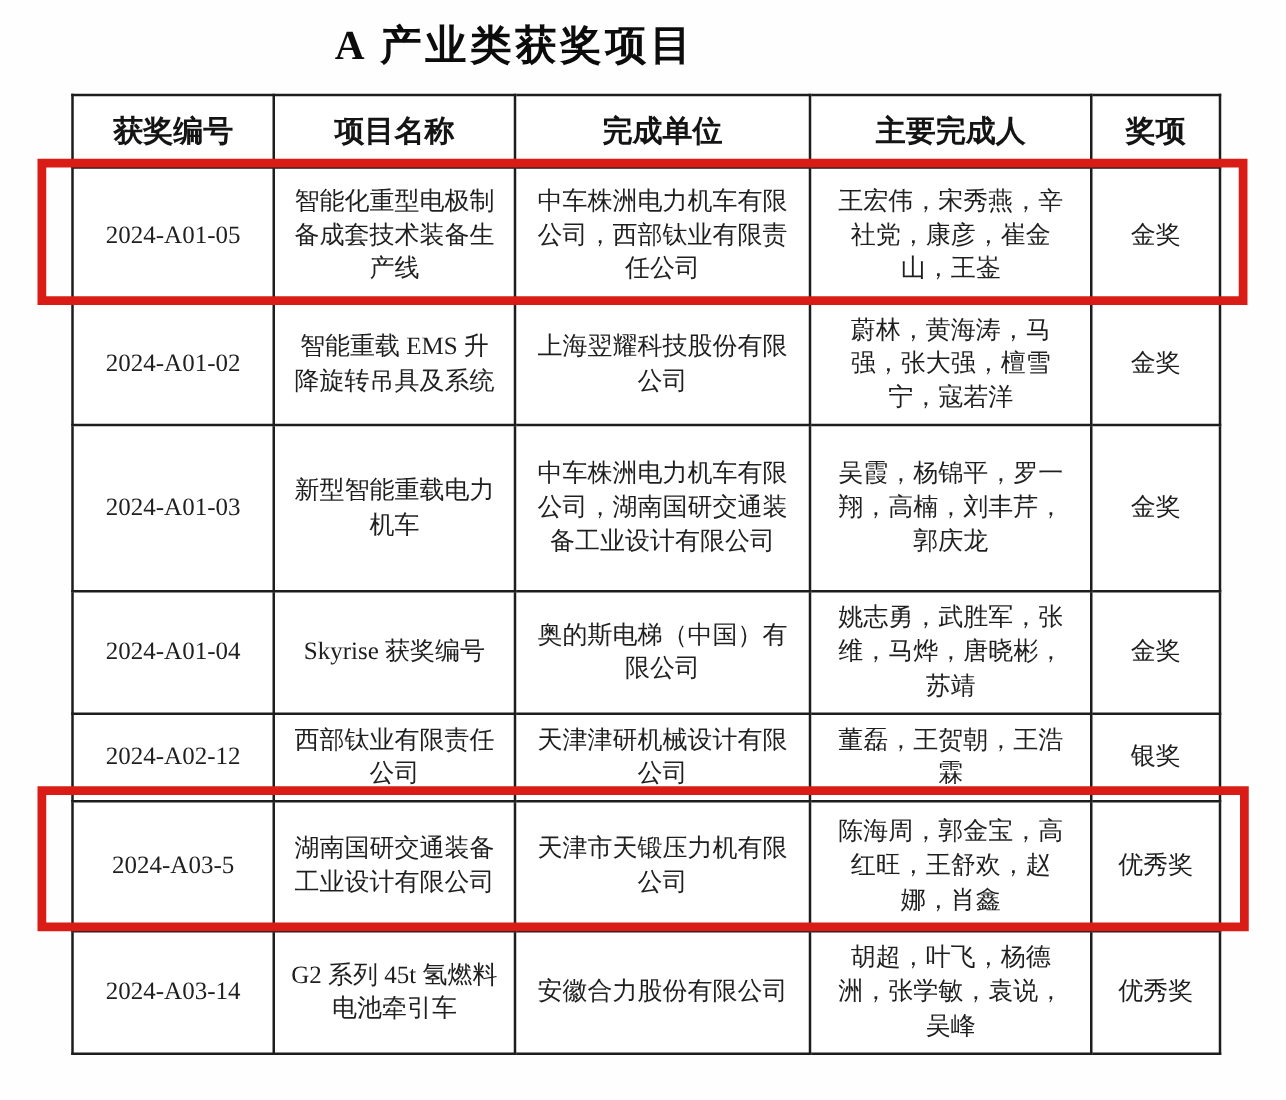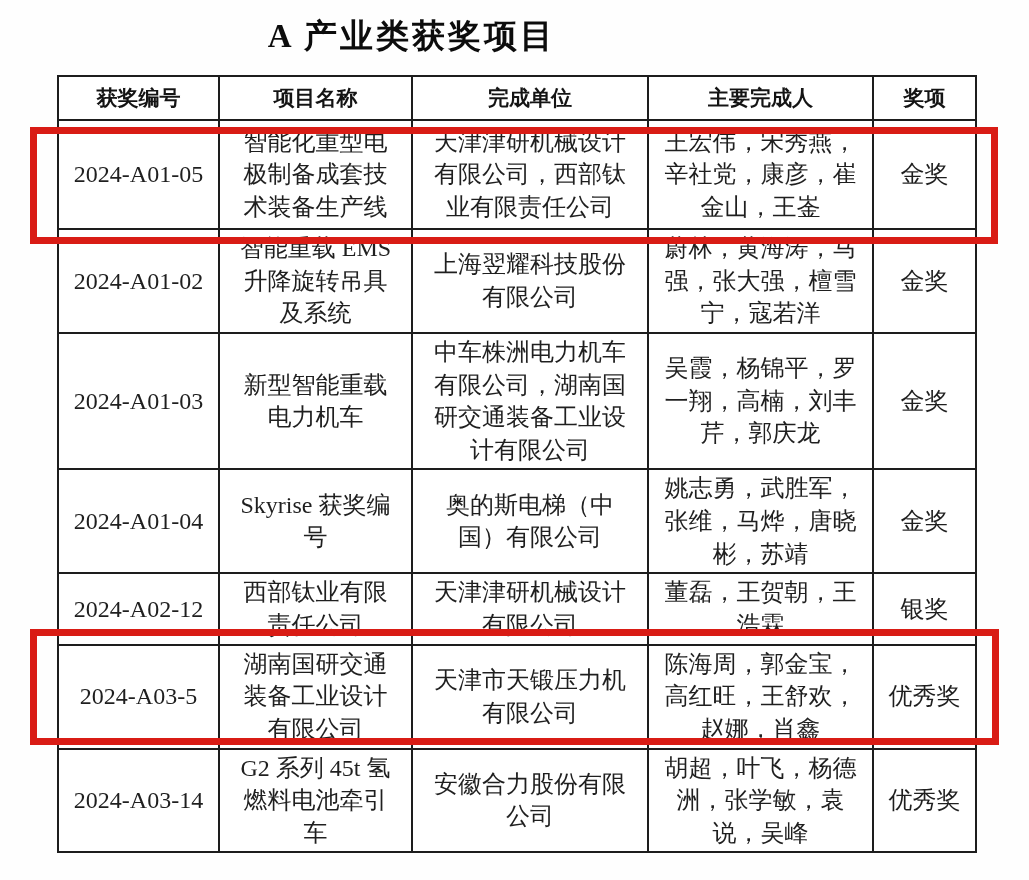--- a/index.html
+++ b/index.html
@@ -40,27 +40,27 @@
     border: 2px solid #1d1d1d;
     text-align: center;
     vertical-align: middle;
     padding: 2px 12px;
     box-sizing: border-box;
     overflow: hidden;
   }
   table.awards th {
     font-family: "Liberation Sans", "DejaVu Sans", sans-serif;
     font-weight: 600;
-    font-size: 21px;
+    font-size: 24px;
     color: #141414;
-    height: 44px;
+    height: 58px;
     padding: 2px 4px;
   }
   table.awards td {
-    font-size: 24px;
+    font-size: 20px;
     line-height: 1.36;
     color: #1f1f1f;
   }
   td.cell-id { white-space: nowrap; padding: 2px 4px; }
   tr.r1 { height: 109px; }
   tr.r2 { height: 97px; }
   tr.r3 { height: 133px; }
   tr.r4 { height: 98px; }
   tr.r5 { height: 70px; }
   tr.r6 { height: 104px; }
@@ -96,21 +96,21 @@
         <th>项目名称</th>
         <th>完成单位</th>
         <th>主要完成人</th>
         <th>奖项</th>
       </tr>
     </thead>
     <tbody>
       <tr class="r1">
         <td class="cell-id">2024-A01-05</td>
         <td>智能化重型电极制备成套技术装备生产线</td>
-        <td>天津津研机械设计有限公司，西部钛业有限责任公司</td>
+        <td>中车株洲电力机车有限公司，西部钛业有限责任公司</td>
         <td>王宏伟，宋秀燕，辛社党，康彦，崔金山，王崟</td>
         <td>金奖</td>
       </tr>
       <tr class="r2">
         <td class="cell-id">2024-A01-02</td>
         <td>智能重载 EMS 升降旋转吊具及系统</td>
         <td>上海翌耀科技股份有限公司</td>
         <td>蔚林，黄海涛，马强，张大强，檀雪宁，寇若洋</td>
         <td>金奖</td>
       </tr>

